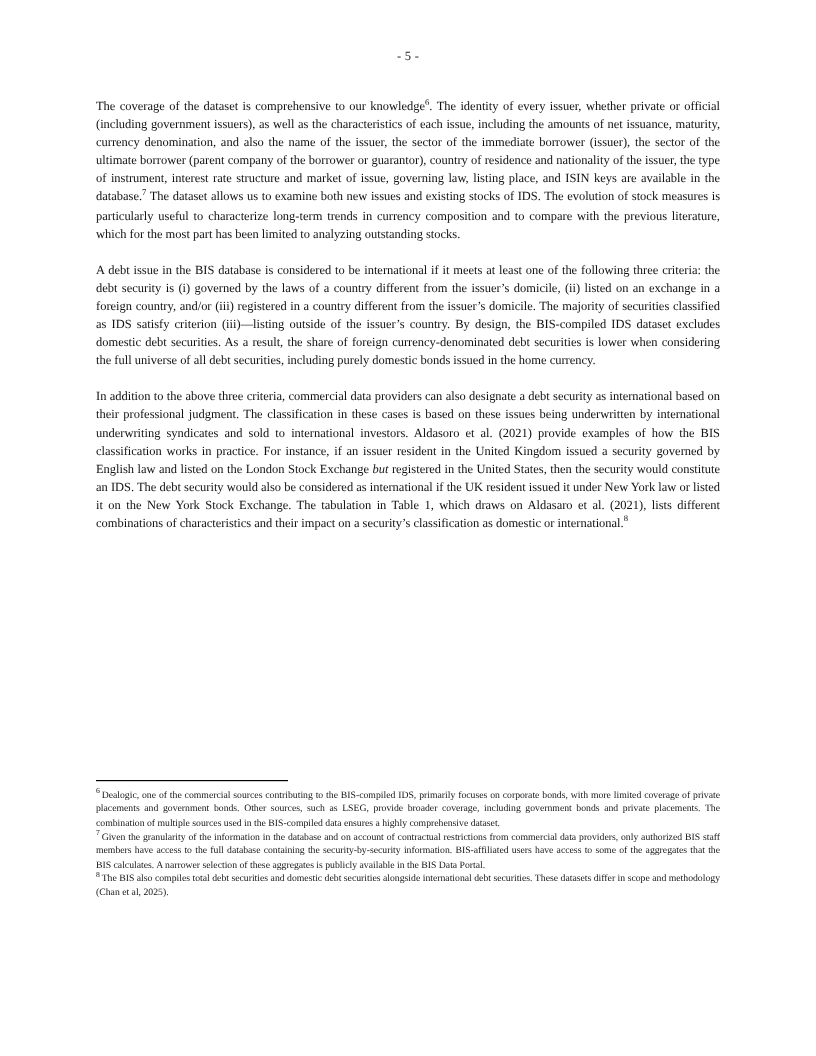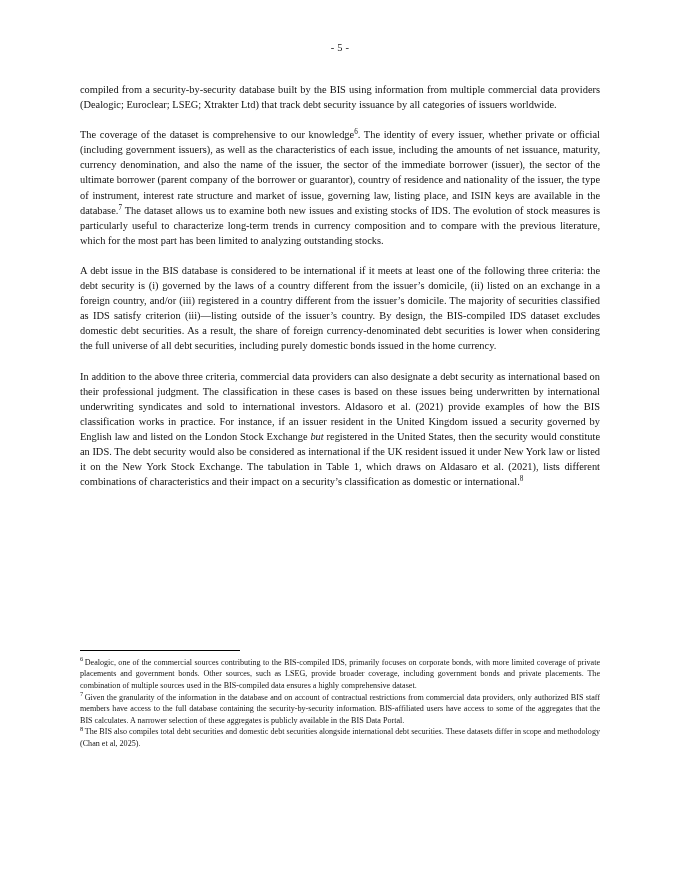--- a/index.html
+++ b/index.html
@@ -86,21 +86,20 @@
 </style>
 </head>
 <body>
 
 <div class="page">
 
   <div class="page-header">- 5 -</div>
 
   <div class="body-block">
 
-    <p class="para">compiled from a security-by-security database built by the BIS using information from multiple commercial data providers (Dealogic; Euroclear; LSEG; Xtrakter Ltd) that track debt security issuance by all categories of issuers worldwide.</p>
 
     <p class="para"><span>The coverage of the dataset is comprehensive to our knowledge</span><sup>6</sup><span>. The identity of every issuer, whether private or official (including government issuers), as well as the characteristics of each issue, including the amounts of net issuance, maturity, currency denomination, and also the name of the issuer, the sector of the immediate borrower (issuer), the sector of the ultimate borrower (parent company of the borrower or guarantor), country of residence and nationality of the issuer, the type of instrument, interest rate structure and market of issue, governing law, listing place, and ISIN keys are available in the database.</span><sup>7</sup><span> The dataset allows us to examine both new issues and existing stocks of IDS. The evolution of stock measures is particularly useful to characterize long-term trends in currency composition and to compare with the previous literature, which for the most part has been limited to analyzing outstanding stocks.</span></p>
 
     <p class="para">A debt issue in the BIS database is considered to be international if it meets at least one of the following three criteria: the debt security is (i) governed by the laws of a country different from the issuer’s domicile, (ii) listed on an exchange in a foreign country, and/or (iii) registered in a country different from the issuer’s domicile. The majority of securities classified as IDS satisfy criterion (iii)—listing outside of the issuer’s country. By design, the BIS-compiled IDS dataset excludes domestic debt securities. As a result, the share of foreign currency-denominated debt securities is lower when considering the full universe of all debt securities, including purely domestic bonds issued in the home currency.</p>
 
     <p class="para"><span>In addition to the above three criteria, commercial data providers can also designate a debt security as international based on their professional judgment. The classification in these cases is based on these issues being underwritten by international underwriting syndicates and sold to international investors. Aldasoro et al. (2021) provide examples of how the BIS classification works in practice. For instance, if an issuer resident in the United Kingdom issued a security governed by English law and listed on the London Stock Exchange </span><span class="it">but</span><span> registered in the United States, then the security would constitute an IDS. The debt security would also be considered as international if the UK resident issued it under New York law or listed it on the New York Stock Exchange. The tabulation in Table 1, which draws on Aldasaro et al. (2021), lists different combinations of characteristics and their impact on a security’s classification as domestic or international.</span><sup>8</sup></p>
 
   </div>
 
   <div class="footnote-area">

